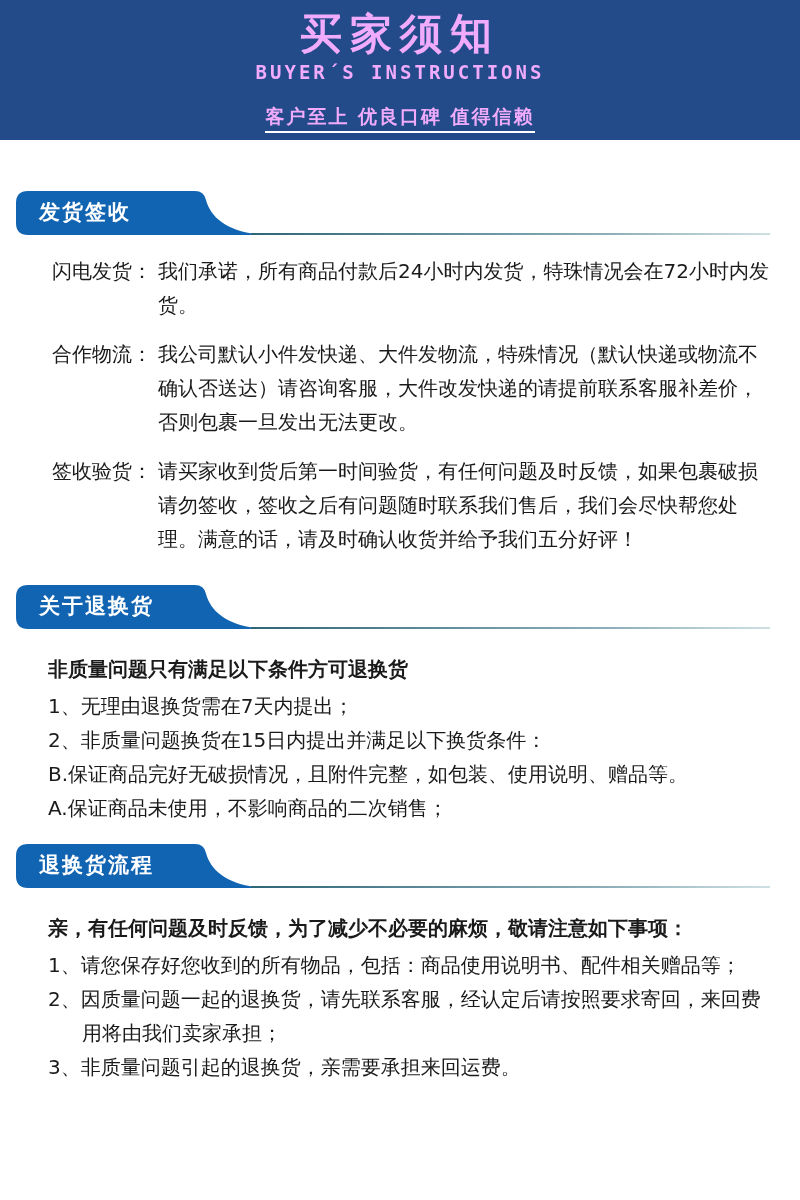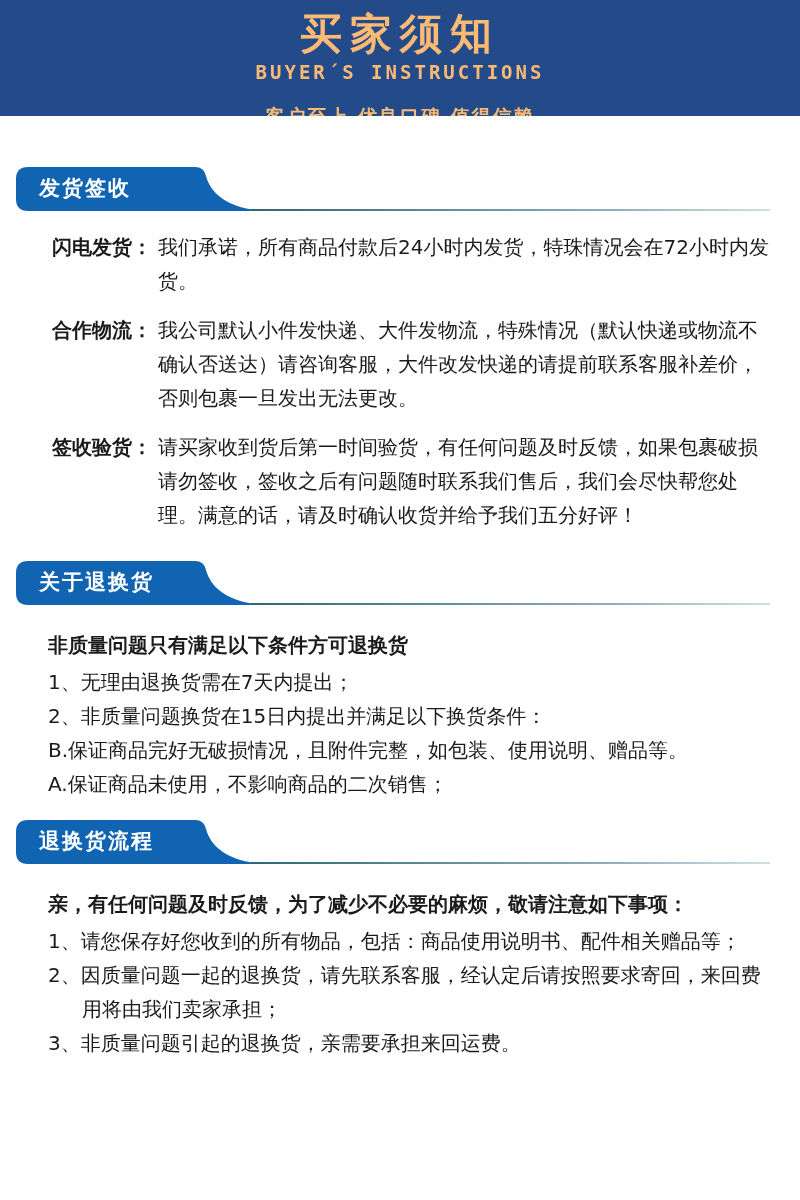--- a/index.html
+++ b/index.html
@@ -9,23 +9,23 @@
   }
   body {
     width: 800px;
     min-height: 1200px;
     font-family: "DejaVu Sans", sans-serif;
     color: #1a1a1a;
   }
 
   
   .banner {
-    height: 116px;
+    height: 140px;
     background: #234b89;
-    color: #fdba74;
+    color: #f0abfc;
     text-align: center;
     overflow: hidden;
   }
   .banner-title {
     margin-top: 10px;
     font-size: 42px;
     font-weight: bold;
     letter-spacing: 8px;
     line-height: 48px;
   }
@@ -90,21 +90,21 @@
   }
   .para {
     display: flex;
     font-size: 20px;
     line-height: 34px;
     margin-bottom: 15px;
   }
   .para-label {
     flex: none;
     width: 106px;
-    font-weight: bold;
+    font-weight: normal;
   }
   .para-body { flex: 1; }
 
   
   .sec-block {
     padding: 22px 28px 0 48px;
     font-size: 20px;
     line-height: 34px;
   }
   .sec-heading {

